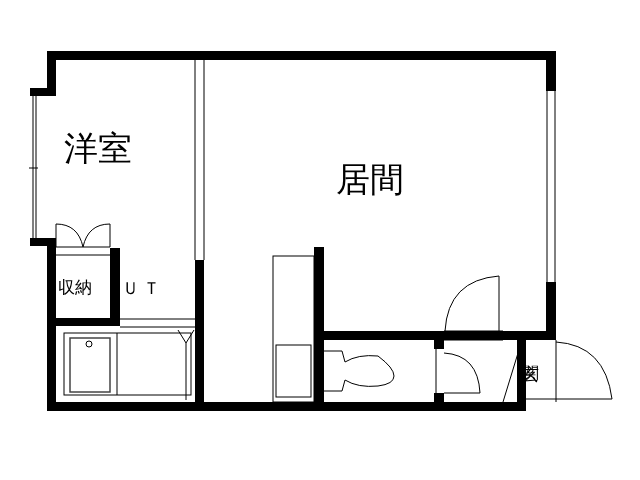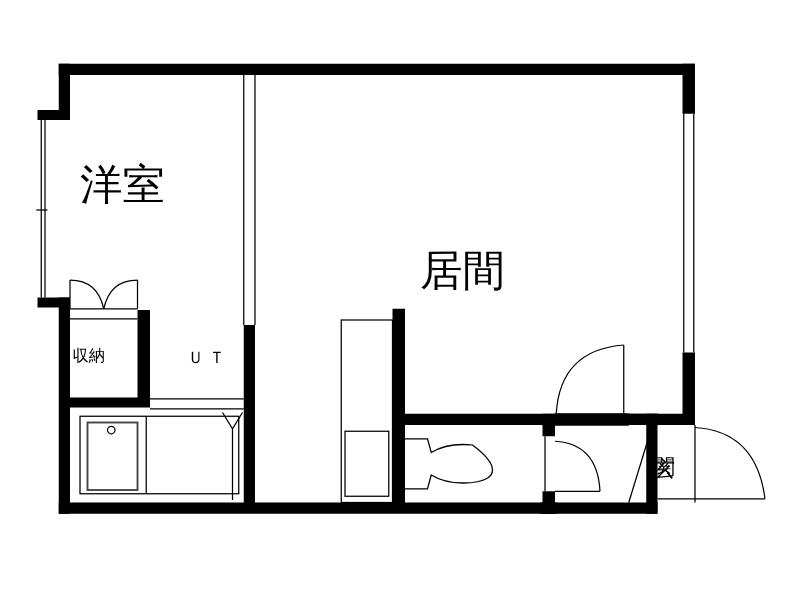--- a/index.html
+++ b/index.html
@@ -1,20 +1,20 @@
 <!DOCTYPE html>
 <html><head>
 <meta charset="utf-8">
 <style>
   html, body { margin: 0; padding: 0; background: #ffffff; }
   body { width: 640px; height: 480px; position: relative; overflow: hidden; }
   #plan { position: absolute; left: 0; top: 0; width: 640px; height: 480px; }
   .lbl { position: absolute; font-family: "DejaVu Sans", sans-serif; color: #000; white-space: nowrap; line-height: 1; }
   .big { font-size: 34px; }
-  .mid { font-size: 13px; }
+  .mid { font-size: 17px; }
   .vert { font-size: 17px; writing-mode: vertical-rl; letter-spacing: 1px; }
 </style>
 </head>
 <body>
 
 <svg id="plan" viewBox="0 0 640 480" xmlns="http://www.w3.org/2000/svg">
   <g fill="#000">
 
     <rect x="47" y="51" width="509" height="9"></rect>
 
@@ -117,16 +117,16 @@
 
     <line x1="522" y1="340" x2="503" y2="402"></line>
 
     <line x1="556" y1="340" x2="556" y2="402"></line>
     <line x1="526" y1="399" x2="612" y2="399"></line>
     <path d="M556 342 Q605 345 612 399"></path>
   </g>
 </svg>
 
 <div class="lbl big" style="left:64px; top:131px;">洋室</div>
-<div class="lbl big" style="left:336px; top:162px;margin-top:38px;">居間</div>
+<div class="lbl big" style="left:336px; top:162px;">居間</div>
 <div class="lbl mid" style="left:58px; top:279px;">収納</div>
-<div class="lbl mid" style="left:150px; top:280px; letter-spacing:4px;">ＵＴ</div>
+<div class="lbl mid" style="left:122px; top:280px; letter-spacing:4px;">ＵＴ</div>
 <div class="lbl vert" style="left:522px; top:351px;">玄関</div>
 
 </body></html>

